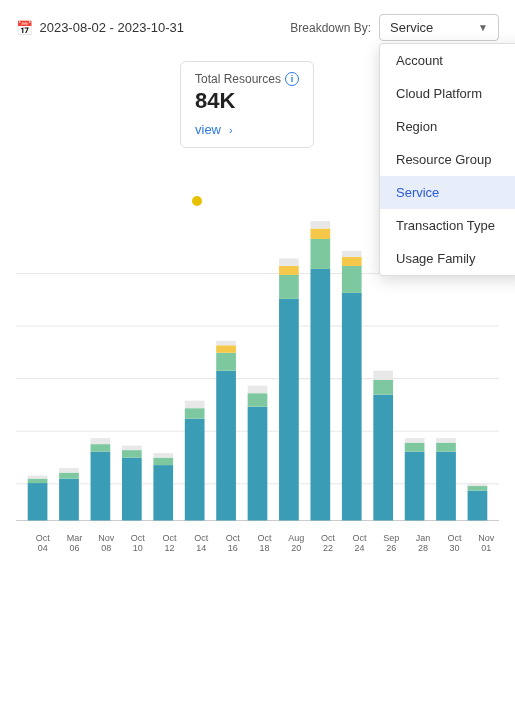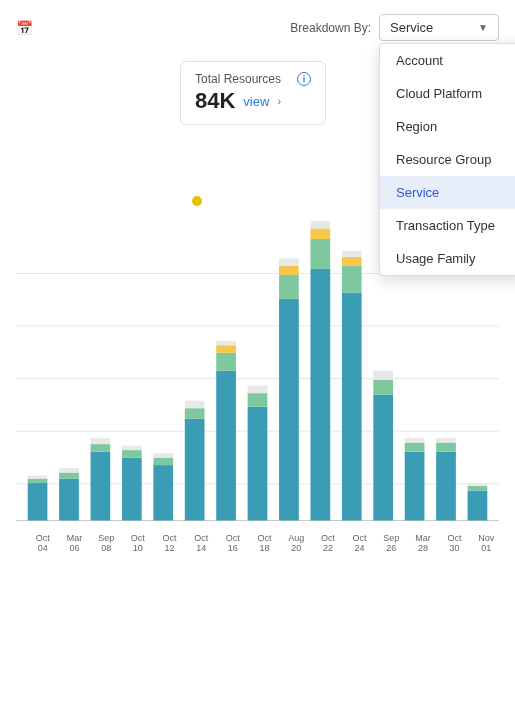--- a/index.html
+++ b/index.html
@@ -110,44 +110,45 @@
       border-radius: 6px;
       padding: 10px 14px;
       z-index: 5;
     }
 
     .total-resources-title {
       font-size: 12px;
       color: #555;
       display: flex;
       align-items: center;
-      gap: 16px;
+      gap: 4px;
     }
 
     .info-icon {
       display: inline-flex;
       align-items: center;
       justify-content: center;
       width: 14px;
       height: 14px;
       border-radius: 50%;
       border: 1px solid #2a7ae2;
       color: #2a7ae2;
       font-size: 9px;
       font-weight: bold;
     }
 
     .total-resources-value {
       font-size: 22px;
       font-weight: 600;
       color: #222;
       display: flex;
-      align-items: center;
+      align-items: flex-start;
       gap: 8px;
       margin-top: 2px;
+      flex-direction: column;
     }
 
     .view-link {
       font-size: 13px;
       color: #2a7ae2;
       display: flex;
       align-items: center;
       gap: 8px;
       cursor: pointer;
       font-weight: 400;
@@ -195,20 +196,21 @@
       width: 30px;
       margin-left: 14px;
     }
   </style>
 </head>
 <body>
 
 <div class="top-bar">
   <div class="date-range">
     <span class="cal-icon">📅</span>
+    <span>2023-08-02 - 2023-10-31</span>
   </div>
   <div class="breakdown-section">
     <span class="breakdown-label">Breakdown By:</span>
     <div class="dropdown-select">
       <div class="dropdown-btn">
         <span>Service</span>
         <span class="dropdown-arrow">▼</span>
       </div>
       <div class="dropdown-menu">
         <div class="dropdown-item">Account</div>
@@ -299,27 +301,27 @@
         <rect x="458.125" y="256.5" width="20" height="28.5" fill="#3a9db5"></rect>
         <rect x="458.125" y="252.225" width="20" height="4.275" fill="#7ec8a0"></rect>
         <rect x="458.125" y="249.375" width="20" height="2.85" fill="#e8e8e8"></rect>
       </svg>
     
   </div>
 
   <div class="x-axis-labels" id="x-labels">
       <span class="x-label">Oct 04</span>
       <span class="x-label">Mar 06</span>
-      <span class="x-label">Sep 08</span>
+      <span class="x-label">Nov 08</span>
       <span class="x-label">Oct 10</span>
       <span class="x-label">Oct 12</span>
       <span class="x-label">Oct 14</span>
       <span class="x-label">Oct 16</span>
       <span class="x-label">Oct 18</span>
       <span class="x-label">Aug 20</span>
       <span class="x-label">Oct 22</span>
       <span class="x-label">Oct 24</span>
       <span class="x-label">Sep 26</span>
-      <span class="x-label">Mar 28</span>
+      <span class="x-label">Jan 28</span>
       <span class="x-label">Oct 30</span>
       <span class="x-label">Nov 01</span>
     </div>
 </div>
 
 </body></html>

